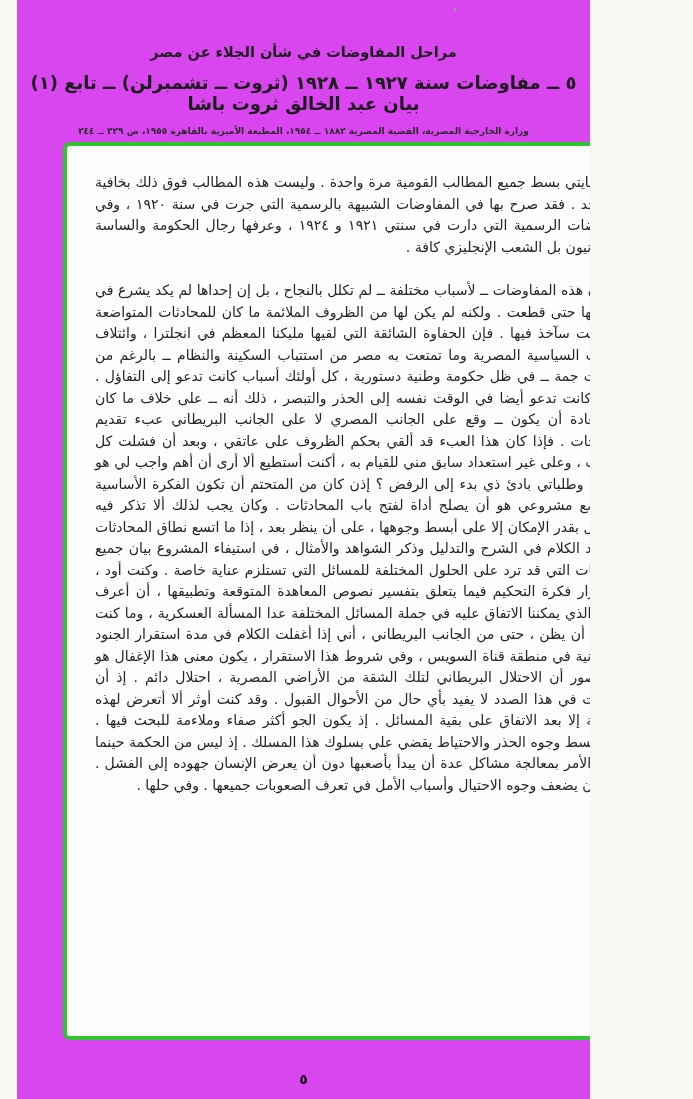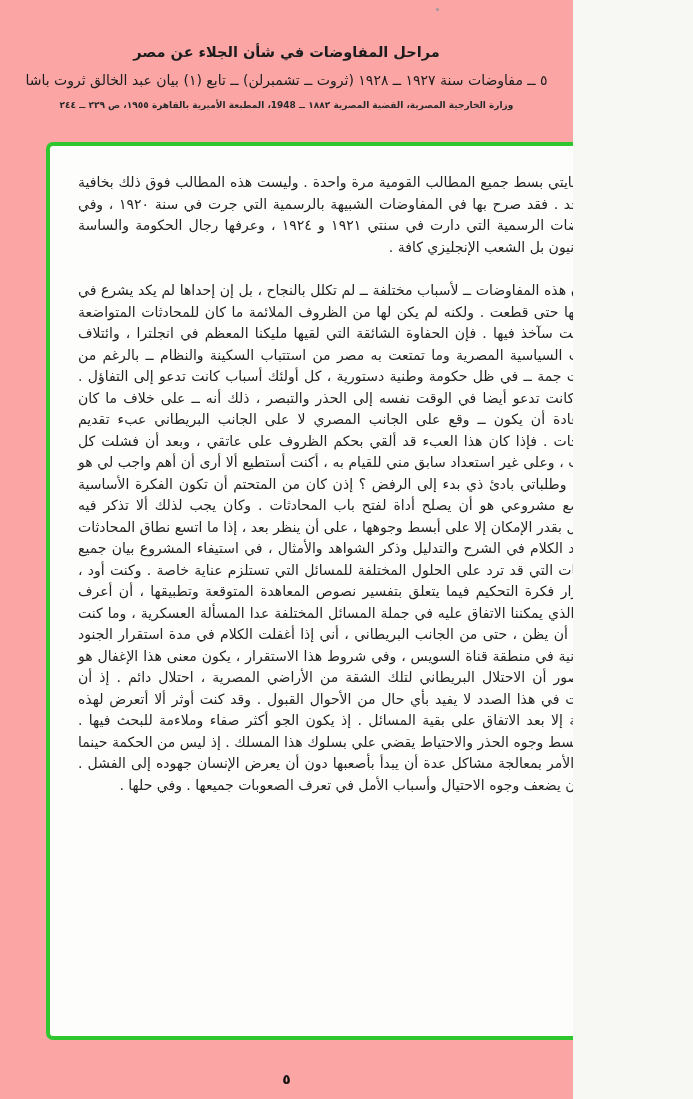--- a/index.html
+++ b/index.html
@@ -6,22 +6,23 @@
   body {
     width: 693px;
     height: 1099px;
     background: #f7f7f4;
     font-family: "DejaVu Sans", sans-serif;
   }
   .page {
     position: relative;
     width: 573px;
     height: 1099px;
-    background: #fca5a5;
+    background: #d946ef;
     overflow: hidden;
+    margin-left: 17px;
   }
   .scan-speck {
     position: absolute;
     top: 8px;
     left: 436px;
     width: 3px;
     height: 3px;
     background: #9a9a9a;
     border-radius: 50%;
   }
@@ -30,22 +31,22 @@
     text-align: center;
     padding-top: 44px;
     color: #1c1c1c;
   }
   .header .title {
     font-size: 14.5px;
     font-weight: bold;
     letter-spacing: 0.3px;
   }
   .header .subtitle {
-    font-size: 14px;
-    font-weight: normal;
+    font-size: 18px;
+    font-weight: bold;
     margin-top: 12px;
   }
   .header .source {
     font-size: 9px;
     font-weight: bold;
     margin-top: 12px;
     color: #2a2a2a;
   }
   .frame {
     position: absolute;
@@ -91,21 +92,21 @@
 </head>
 <body>
 
 <div class="page">
 
   <div class="scan-speck"></div>
 
   <div class="header">
     <div class="title">مراحل المفاوضات في شأن الجلاء عن مصر</div>
     <div class="subtitle">٥ ــ مفاوضات سنة ١٩٢٧ ــ ١٩٢٨ (ثروت ــ تشمبرلن) ــ تابع (١) بيان عبد الخالق ثروت باشا</div>
-    <div class="source">وزارة الخارجية المصرية، القضية المصرية ١٨٨٢ ــ 1948، المطبعة الأميرية بالقاهرة ١٩٥٥، ص ٢٢٩ ــ ٢٤٤</div>
+    <div class="source">وزارة الخارجية المصرية، القضية المصرية ١٨٨٢ ــ ١٩٥٤، المطبعة الأميرية بالقاهرة ١٩٥٥، ص ٢٢٩ ــ ٢٤٤</div>
   </div>
 
   <div class="frame">
     <div class="body-text">
       <p class="first">بلوغ غايتي بسط جميع المطالب القومية مرة واحدة . وليست هذه المطالب فوق ذلك بخافية على أحد . فقد صرح بها في المفاوضات الشبيهة بالرسمية التي جرت في سنة ١٩٢٠ ، وفي المفاوضات الرسمية التي دارت في سنتي ١٩٢١ و ١٩٢٤ ، وعرفها رجال الحكومة والساسة البريطانيون بل الشعب الإنجليزي كافة .</p>
       <p>وإن هذه المفاوضات ــ لأسباب مختلفة ــ لم تكلل بالنجاح ، بل إن إحداها لم يكد يشرع في مباشرتها حتى قطعت . ولكنه لم يكن لها من الظروف الملائمة ما كان للمحادثات المتواضعة التي كنت سآخذ فيها . فإن الحفاوة الشائقة التي لقيها مليكنا المعظم في انجلترا ، وائتلاف الأحزاب السياسية المصرية وما تمتعت به مصر من استتباب السكينة والنظام ــ بالرغم من صعوبات جمة ــ في ظل حكومة وطنية دستورية ، كل أولئك أسباب كانت تدعو إلى التفاؤل . ولكنها كانت تدعو أيضا في الوقت نفسه إلى الحذر والتبصر ، ذلك أنه ــ على خلاف ما كان يجب عادة أن يكون ــ وقع على الجانب المصري لا على الجانب البريطاني عبء تقديم الاقتراحات . فإذا كان هذا العبء قد ألقي بحكم الظروف على عاتقي ، وبعد أن فشلت كل التجارب ، وعلى غير استعداد سابق مني للقيام به ، أكنت أستطيع ألا أرى أن أهم واجب لي هو ألا أتجه وطلباتي بادئ ذي بدء إلى الرفض ؟ إذن كان من المتحتم أن تكون الفكرة الأساسية في وضع مشروعي هو أن يصلح أداة لفتح باب المحادثات . وكان يجب لذلك ألا تذكر فيه المسائل بقدر الإمكان إلا على أبسط وجوهها ، على أن ينظر بعد ، إذا ما اتسع نطاق المحادثات ، واطرد الكلام في الشرح والتدليل وذكر الشواهد والأمثال ، في استيفاء المشروع بيان جميع الصعوبات التي قد ترد على الحلول المختلفة للمسائل التي تستلزم عناية خاصة . وكنت أود ، بعد إقرار فكرة التحكيم فيما يتعلق بتفسير نصوص المعاهدة المتوقعة وتطبيقها ، أن أعرف المدى الذي يمكننا الاتفاق عليه في جملة المسائل المختلفة عدا المسألة العسكرية ، وما كنت لأخشى أن يظن ، حتى من الجانب البريطاني ، أني إذا أغفلت الكلام في مدة استقرار الجنود البريطانية في منطقة قناة السويس ، وفي شروط هذا الاستقرار ، يكون معنى هذا الإغفال هو أني أتصور أن الاحتلال البريطاني لتلك الشقة من الأراضي المصرية ، احتلال دائم . إذ أن السكوت في هذا الصدد لا يفيد بأي حال من الأحوال القبول . وقد كنت أوثر ألا أتعرض لهذه المسألة إلا بعد الاتفاق على بقية المسائل . إذ يكون الجو أكثر صفاء وملاءمة للبحث فيها . وكان أبسط وجوه الحذر والاحتياط يقضي علي بسلوك هذا المسلك . إذ ليس من الحكمة حينما يقضي الأمر بمعالجة مشاكل عدة أن يبدأ بأصعبها دون أن يعرض الإنسان جهوده إلى الفشل . ودون أن يضعف وجوه الاحتيال وأسباب الأمل في تعرف الصعوبات جميعها . وفي حلها .</p>
     </div>
   </div>
 
   <div class="page-number">٥</div>

